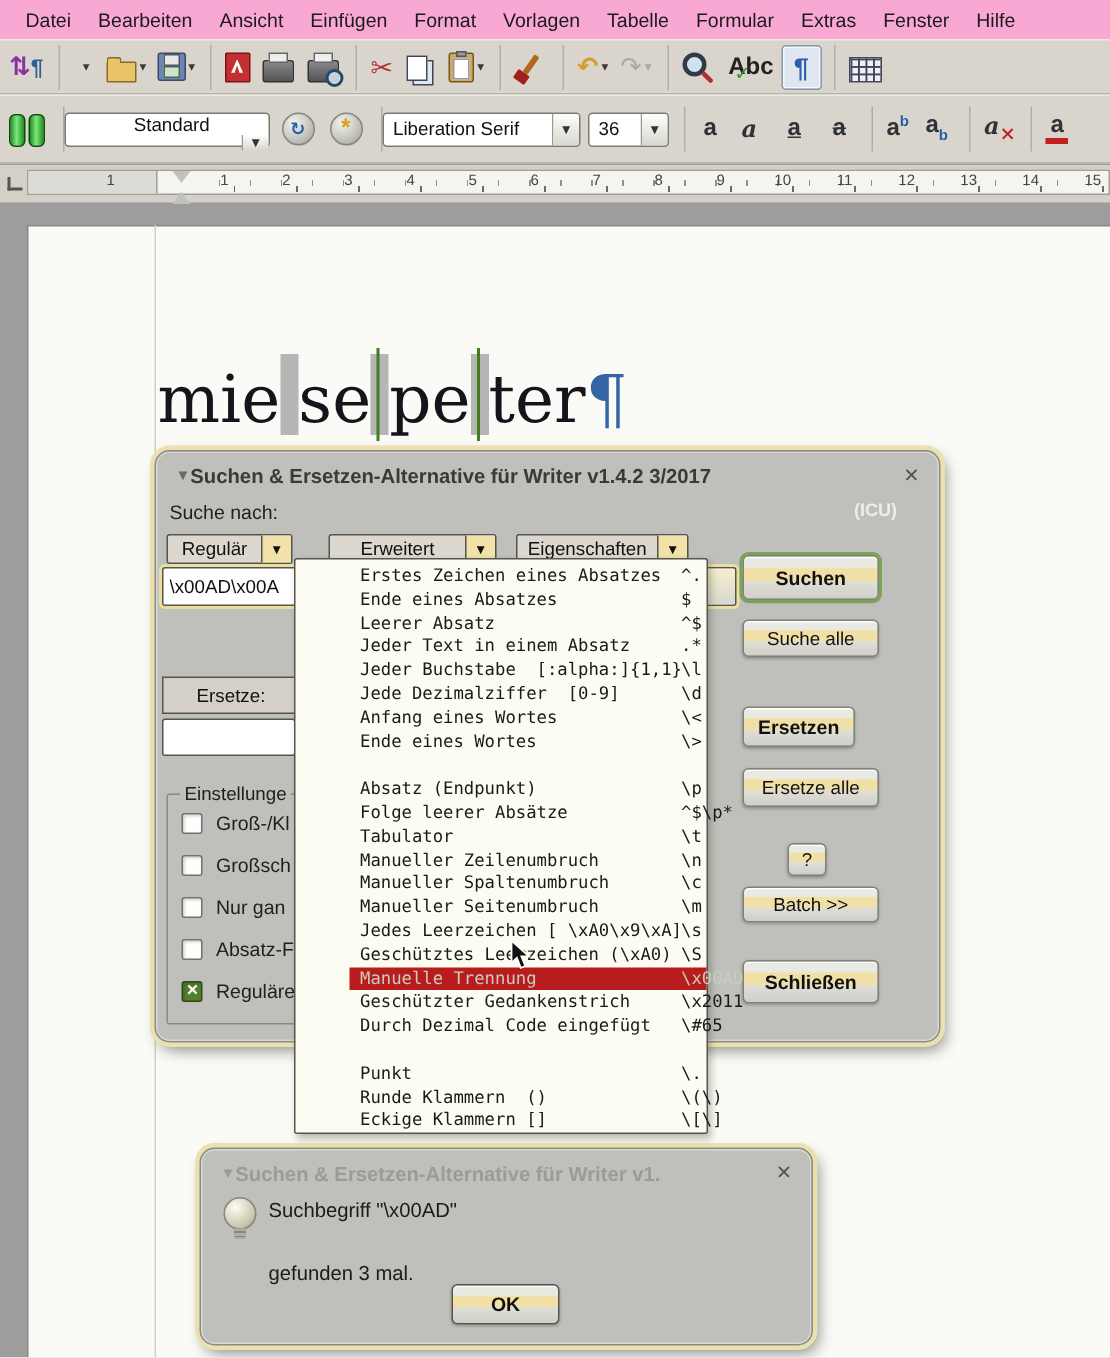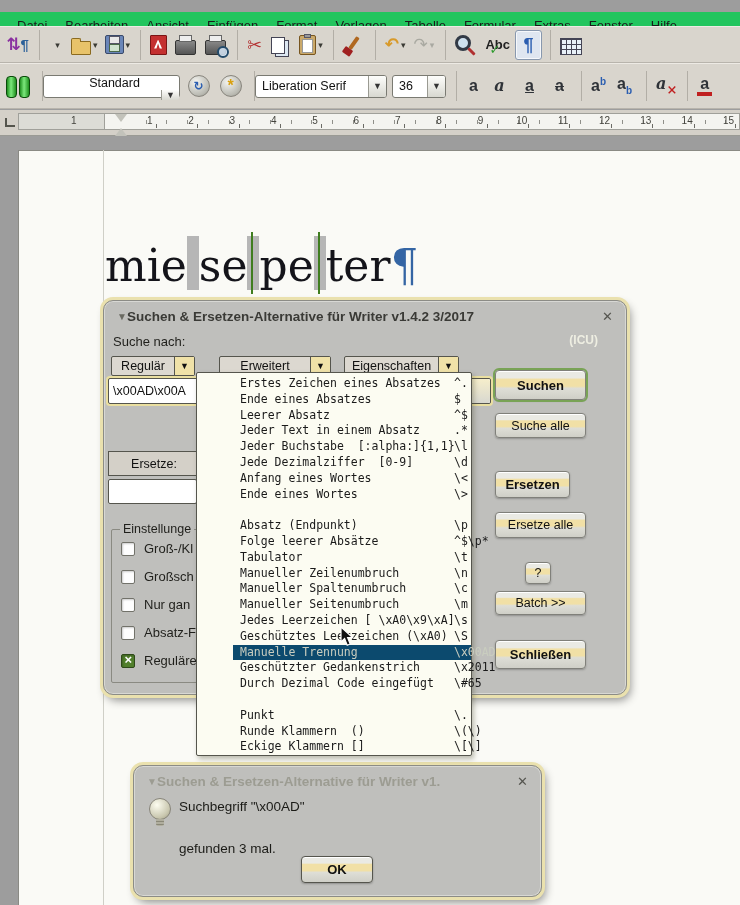--- a/index.html
+++ b/index.html
@@ -1,20 +1,20 @@
 <!DOCTYPE html>
 <html><head>
 <meta charset="utf-8">
 <style>
   html,body{margin:0;padding:0;}
   #screen{position:relative;width:740px;height:905px;overflow:hidden;
     font-family:"Liberation Sans","DejaVu Sans",sans-serif;background:#9d9d9d;}
 
   
-  .menubar{position:absolute;left:0;top:12px;width:740px;height:26px;background:#22c55e;
+  .menubar{position:absolute;left:0;top:0;width:740px;height:26px;background:#f9a8d4;
     display:flex;align-items:center;padding:0 8px;box-sizing:border-box;font-size:13px;color:#1a1a1a;}
   .menu-item{padding:2px 9px;white-space:nowrap;}
 
   
   .toolbar{position:absolute;left:0;width:740px;background:#d9d5cd;display:flex;align-items:center;
     box-sizing:border-box;border-top:1px solid #edeae4;border-bottom:1px solid #b8b4ac;}
   .tb1{top:26px;height:37px;padding:0 4px;gap:3px;}
   .tb2{top:63px;height:46px;padding:0 4px;gap:5px;}
   .tbrep{display:flex;align-items:center;gap:3px;}
   .tbtn{height:30px;min-width:27px;display:flex;align-items:center;justify-content:center;
@@ -54,21 +54,21 @@
   .glyph.paste::before{content:"";position:absolute;left:2px;top:3px;right:2px;bottom:1px;background:#fff;border:1px solid #999;}
   .glyph.paste::after{content:"";position:absolute;left:4px;top:-2px;width:5px;height:2px;background:#999;border:1px solid #556;}
   .glyph.brush{width:4px;height:14px;background:#b06820;transform:rotate(35deg);border-radius:1px;
     position:relative;margin:0 9px 4px 9px;}
   .glyph.brush::after{content:"";position:absolute;bottom:-7px;left:-3px;width:9px;height:7px;background:#a02020;border-radius:1px;}
   [data-name="undo-icon"] .glyph{color:#d89a2a;font-weight:bold;}
   .glyph.magnifier{width:10px;height:10px;border:3px solid #323a46;border-radius:50%;
     background:#cfe2f0;position:relative;margin:0 7px 3px 0;}
   .glyph.magnifier::after{content:"";position:absolute;width:9px;height:3px;background:#b03030;
     transform:rotate(45deg);right:-8px;bottom:-5px;border-radius:1px;}
-  [data-name="spelling-icon"] .glyph{font-size:13px;font-weight:bold;position:relative;color:#222;}
+  [data-name="spelling-icon"] .glyph{font-size:16px;font-weight:bold;position:relative;color:#222;}
   [data-name="spelling-icon"] .glyph::after{content:"✓";position:absolute;left:4px;top:5px;
     color:#2c9a2c;font-size:13px;font-weight:bold;}
   [data-name="formatting-marks-icon"] .glyph{color:#2a5db0;font-weight:bold;font-size:18px;}
   .glyph.grid{width:20px;height:15px;border:1px solid #445;margin-top:3px;
     background:linear-gradient(#445 1px,transparent 1px) 0 0/100% 5px,
                linear-gradient(90deg,#445 1px,transparent 1px) 0 0/5px 100%,#e8f0f8;}
 
   
   .glyph.binoc{width:24px;height:20px;position:relative;}
   .glyph.binoc::before,.glyph.binoc::after{content:"";position:absolute;top:0;width:9px;height:20px;
@@ -166,21 +166,21 @@
   .cb .box.checked::after{content:"×";position:absolute;left:2.5px;top:-3px;color:#fff;font-weight:bold;font-size:13px;}
 
   
   .popup{position:absolute;left:196px;top:372px;width:276px;height:384px;background:#fcfcf2;
     border:1px solid #55554d;border-radius:2px;box-sizing:border-box;z-index:20;
     font-family:"DejaVu Sans Mono","Liberation Mono",monospace;font-size:11.5px;color:#1a1a1a;
     box-shadow:2px 3px 5px rgba(70,70,40,.35);padding-top:3px;}
   .row{height:15.8px;display:grid;grid-template-columns:214px 1fr;padding:0 2px 0 7px;
     white-space:pre;align-items:center;line-height:15.8px;}
   .row .nm{overflow:hidden;}
-  .row.sel{background:#0c4a6e;color:#c9cdbf;}
+  .row.sel{background:#b91c1c;color:#c9cdbf;}
 
   
   .dlg-msg{left:133px;top:765px;width:407px;height:130px;z-index:15;}
   .bulb{position:absolute;left:15px;top:32px;width:20px;height:20px;border-radius:50%;
     background:radial-gradient(circle at 35% 30%,#fdfdf0,#cac8b0 65%,#9a987e);border:1px solid #88857a;}
   .bulb::after{content:"";position:absolute;left:6px;top:20px;width:8px;height:7px;
     background:repeating-linear-gradient(#b0ae9e 0,#b0ae9e 2px,#8a8878 2px,#8a8878 3px);border-radius:0 0 2px 2px;}
   .msgline{position:absolute;left:45px;font-size:13.5px;color:#1b1b17;}
 
   

